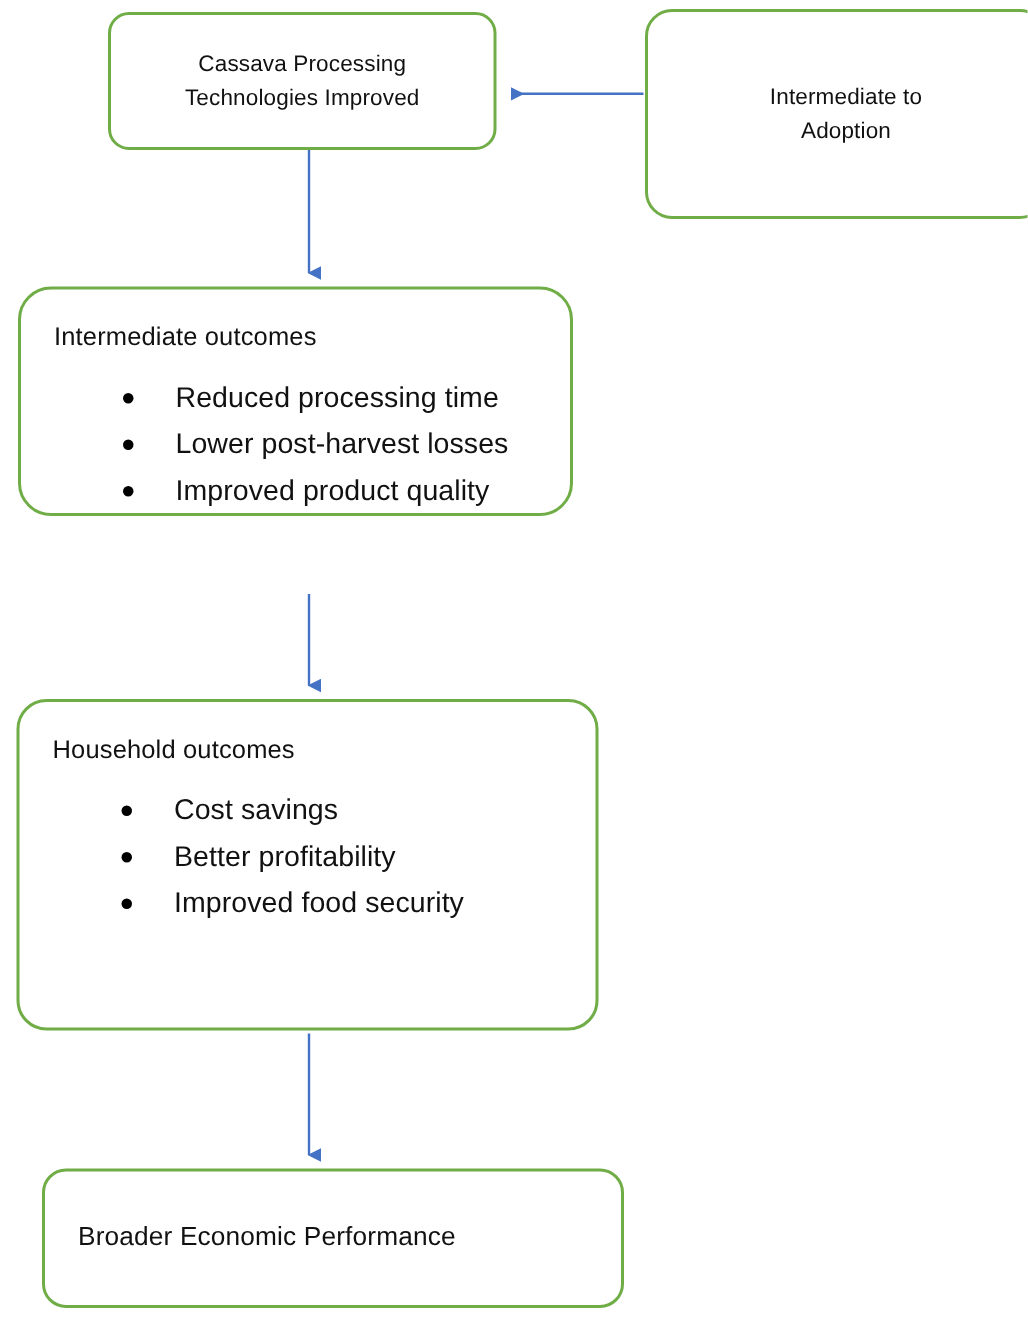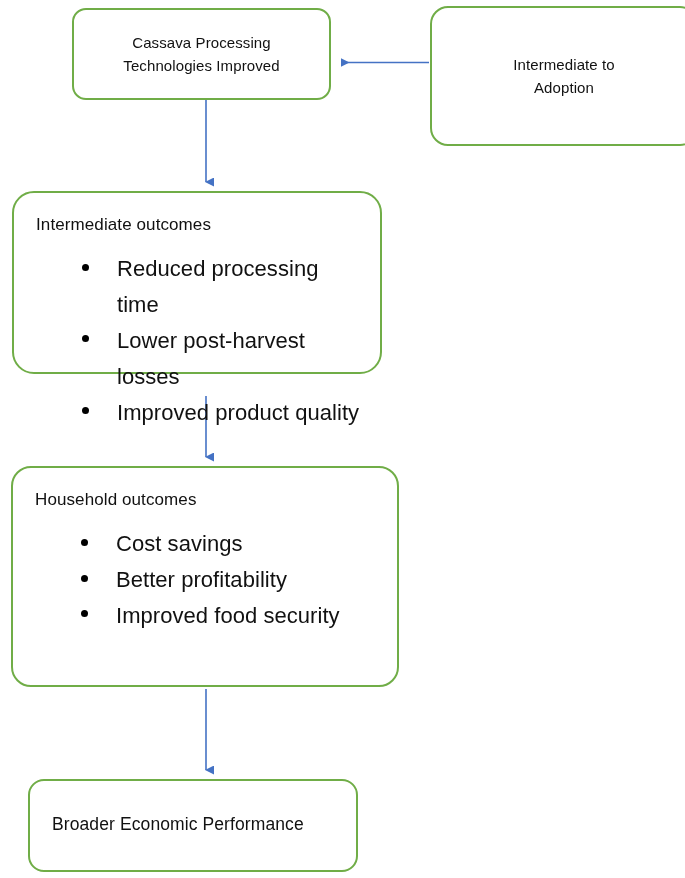--- a/index.html
+++ b/index.html
@@ -48,31 +48,31 @@
     width: 259px; height: 92px;
     border-radius: 14px;
   }
   #node-constraints {
     left: 430px; top: 6px;
     width: 268px; height: 140px;   
     border-radius: 18px;
   }
   #node-intermediate {
     left: 12px;  top: 191px;
-    width: 370px; height: 183px;
+    width: 370px; height: 153px;
     border-radius: 22px;
   }
   #node-household {
     left: 11px;  top: 466px;
     width: 388px; height: 221px;
     border-radius: 20px;
   }
   #node-broader {
     left: 28px;  top: 779px;
-    width: 330px; height: 93px;
+    width: 388px; height: 93px;
     border-radius: 16px;
     padding-left: 31px;
   }
 
   
   .node-inner {
     position: absolute;
     left: 0; top: 0;
     width: 100%;
     padding: 22px 14px 0 22px;
@@ -85,21 +85,21 @@
     margin: 0 0 16px 0;
     letter-spacing: 0.1px;
   }
   ul.bullets {
     list-style: none;
     margin: 0;
     padding: 0 0 0 46px;
   }
   ul.bullets li {
     position: relative;
-    font-size: 22px;
+    font-size: 19px;
     line-height: 1.63;
     color: #111111;
     padding-left: 35px;
     letter-spacing: 0.05px;
   }
   ul.bullets li .bullet-dot {
     position: absolute;
     left: 0;
     top: 0.56em;
     width: 7px;

